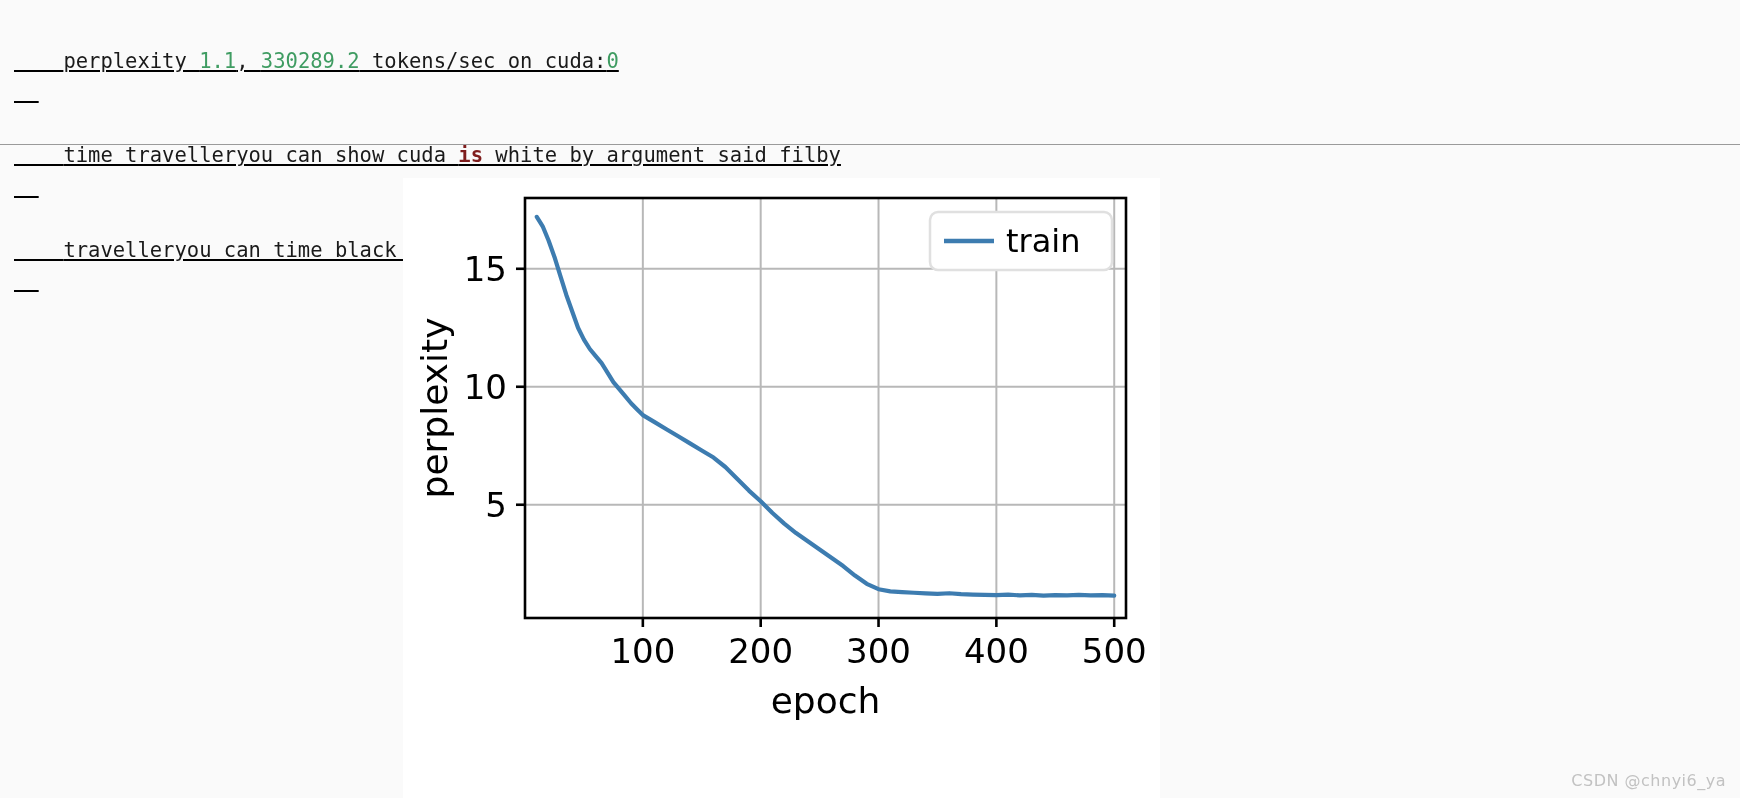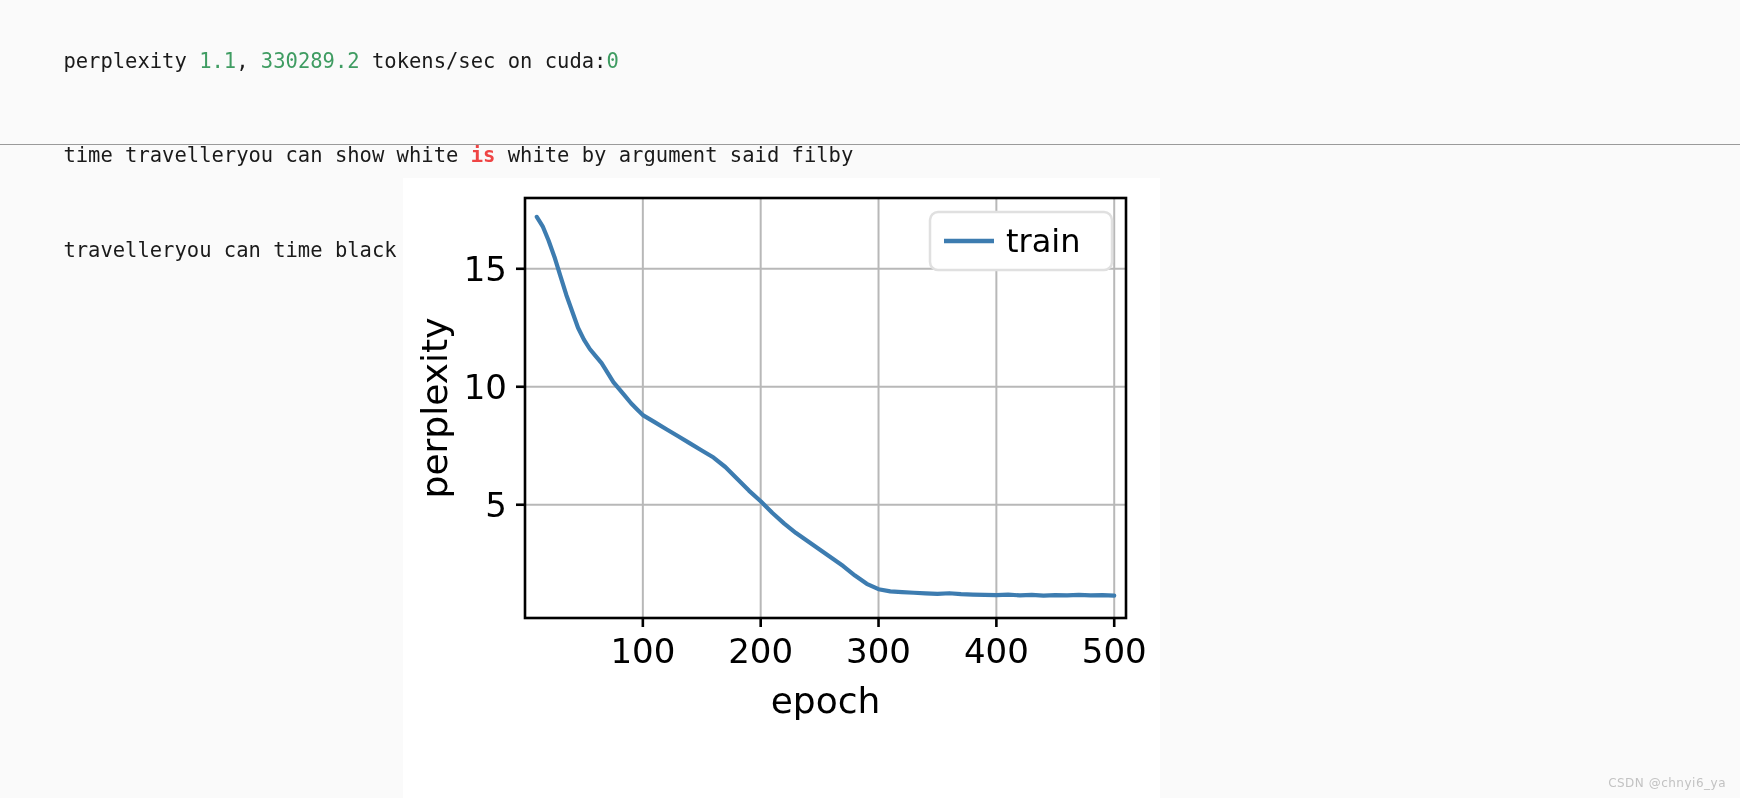--- a/index.html
+++ b/index.html
@@ -9,31 +9,32 @@
     font-family:"DejaVu Sans Mono", monospace;
     overflow:hidden;
     position:relative;
   }
   
   #console-output{
     position:absolute;left:0;top:0;width:1740px;
     padding:14px 12px 10px 14px;
     box-sizing:border-box;
     background:#fafafa;
+    text-decoration:underline;
   }
   .console-line{
     font-family:"DejaVu Sans Mono","Liberation Mono",monospace;
     font-size:20.5px;
     line-height:31.5px;
     color:#1a1a1a;
     white-space:pre;
     letter-spacing:0px;
   }
   .num-green{color:#3f9c62;}
-  .tok-green{color:#ef4444;font-weight:bold;}
+  .tok-green{color:#7f1d1d;font-weight:bold;}
   #output-divider{
     position:absolute;left:0;top:144px;width:1740px;height:1px;
     background:#9a9a9a;
   }
   
   #figure-panel{
     position:absolute;
     left:403px;top:178px;
     width:757px;height:620px;
     background:#ffffff;
@@ -41,34 +42,34 @@
   #plot-area{
     position:absolute;
     left:0;top:0;width:757px;height:620px;
   }
   #plot-svg{display:block;}
   
   #watermark{
     position:absolute;
     right:14px;bottom:8px;
     font-family:"DejaVu Sans","Liberation Sans",sans-serif;
-    font-size:12px;
+    font-size:16px;
     color:#c2c2c2;
     letter-spacing:0.5px;
   }
 </style>
 </head>
 <body>
 
 <div id="console-output">
   <div class="console-line">
     <span>perplexity </span><span class="num-green">1.1</span><span>, </span><span class="num-green">330289.2</span><span> tokens/sec on cuda:</span><span class="num-green">0</span>
   </div>
   <div class="console-line">
-    <span>time travelleryou can show white </span><span class="tok-green">is</span><span> white by argument said filby</span>
+    <span>time travelleryou can show cuda </span><span class="tok-green">is</span><span> white by argument said filby</span>
   </div>
   <div class="console-line">
     <span>travelleryou can time black </span><span class="tok-green">is</span><span> white by argument said filby</span>
   </div>
 </div>
 <div id="output-divider"></div>
 
 <div id="figure-panel">
   <div id="plot-area">
     <svg id="plot-svg" width="757" height="620" viewBox="0 0 757 620">

